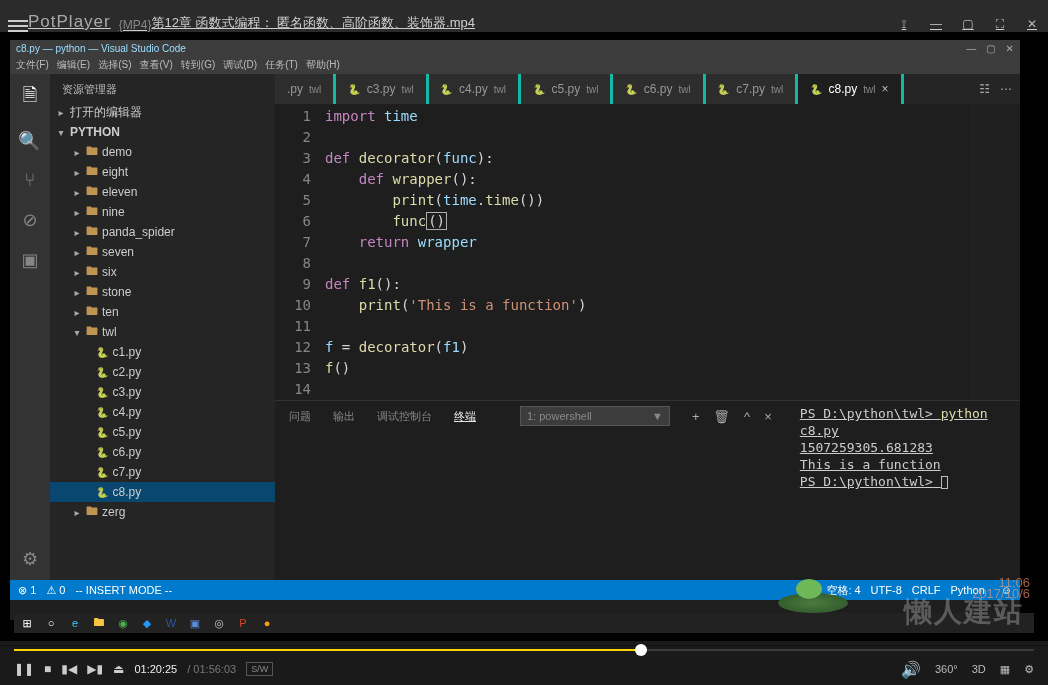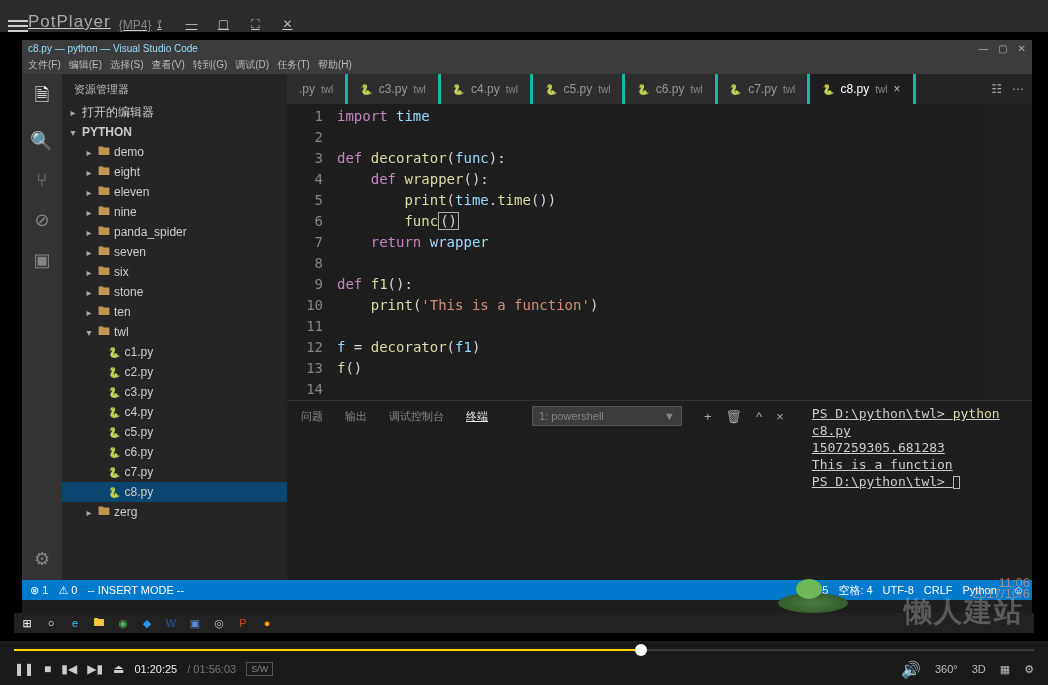--- a/index.html
+++ b/index.html
@@ -9,21 +9,21 @@
 .pp-titlebar { height: 32px; background: #2b2b2b; display: flex; align-items: flex-end; padding: 0 8px; gap: 0; text-decoration: underline; }
 .pp-menu { width: 20px; display: flex; flex-direction: column; gap: 3px; cursor: pointer; }
 .pp-menu span { height: 2px; background: #ccc; }
 .pp-logo { color: #aaa; font-size: 17px; letter-spacing: 1px; }
 .pp-filetag { color: #888; font-size: 12px; margin-left: 8px; }
 .pp-title { color: #cfcfcf; font-size: 13px; flex: 1; }
 .pp-winbtns { display: flex; gap: 16px; align-items: center; }
 .pp-winbtns span { width: 16px; height: 16px; display: inline-flex; align-items: center; justify-content: center; color: #bbb; cursor: pointer; }
 
 
-.video-area { position: relative; width: 1048px; height: 609px; background: #000; padding: 8px 22px; }
+.video-area { position: relative; width: 1048px; height: 609px; background: #000; padding: 8px 10px; }
 .vscode { position: relative; width: 1010px; height: 580px; background: #1e1e1e; font-size: 12px; }
 
 .vsc-titlebar { height: 16px; background: #3c3c3c; display: flex; align-items: center; padding: 0 6px; color: #9cdcfe; font-size: 10px; }
 .vsc-titlebar .spacer { flex: 1; }
 .vsc-titlebar .wbtns { display: flex; gap: 10px; font-size: 10px; color: #aaa; }
 .vsc-menubar { height: 18px; background: #3c3c3c; display: flex; align-items: center; padding: 0 6px; gap: 8px; font-size: 10px; color: #bbb; }
 
 .vsc-body { display: flex; height: 506px; }
 .vsc-activitybar { width: 40px; background: #333; display: flex; flex-direction: column; align-items: center; padding-top: 8px; gap: 18px; }
 .vsc-activitybar span { font-size: 18px; color: #858585; cursor: pointer; }
@@ -104,20 +104,21 @@
 <body>
 
 <div class="pp-titlebar">
   <div class="pp-menu">
       <span></span>
       <span></span>
       <span></span>
     </div>
   <div class="pp-logo">PotPlayer</div>
   <div class="pp-filetag">{MP4}</div>
+  <div class="pp-title">第12章 函数式编程： 匿名函数、高阶函数、装饰器.mp4</div>
   <div class="pp-winbtns">
     <span>⟟</span>
     <span>—</span>
     <span>▢</span>
     <span>⛶</span>
     <span>✕</span>
   </div>
 </div>
 
 <div class="video-area">

